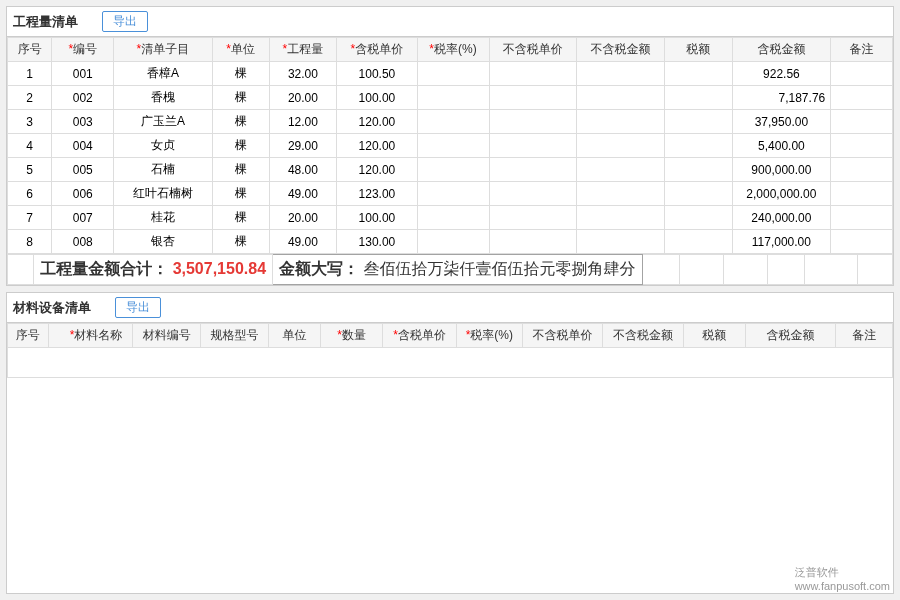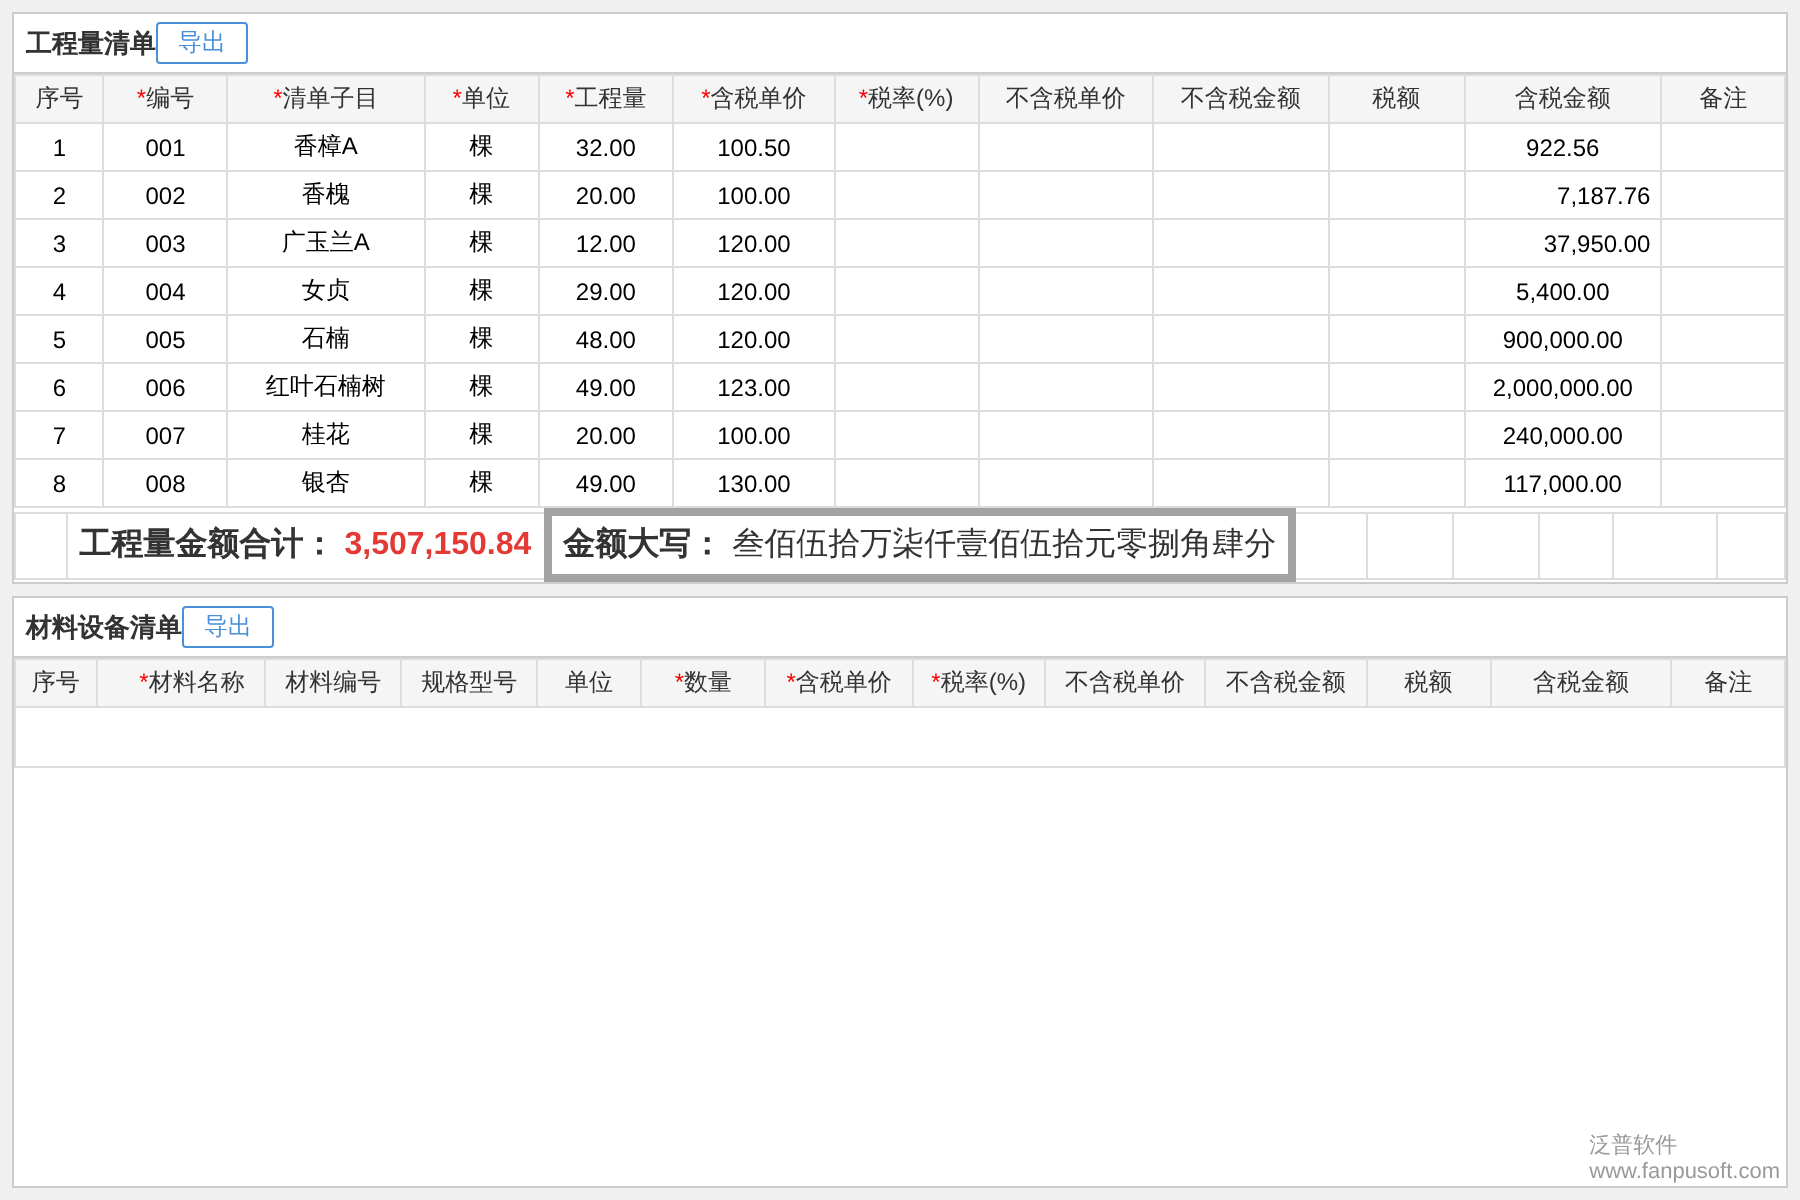--- a/index.html
+++ b/index.html
@@ -23,21 +23,21 @@
     .section {
       background: #fff;
       border: 1px solid #ccc;
     }
     .section-header {
       display: flex;
       align-items: center;
       padding: 4px 6px;
       background: #fff;
       border-bottom: 1px solid #ccc;
-      gap: 0;
+      gap: 24px;
     }
     .section-title {
       font-size: 13px;
       font-weight: bold;
       color: #333;
     }
     .export-btn {
       background: #fff;
       border: 1px solid #4a90d9;
       color: #4a90d9;
@@ -175,21 +175,21 @@
               <td>3</td>
               <td>003</td>
               <td>广玉兰A</td>
               <td>棵</td>
               <td>12.00</td>
               <td>120.00</td>
               <td></td>
               <td></td>
               <td></td>
               <td></td>
-              <td style="white-space: normal; word-break: break-all; max-width: 80px; text-align: right;">37,950.00</td>
+              <td style="white-space: normal; word-break: break-all; max-width: 80px;">37,950.00</td>
               <td></td>
             </tr>
             <tr>
               <td>4</td>
               <td>004</td>
               <td>女贞</td>
               <td>棵</td>
               <td>29.00</td>
               <td>120.00</td>
               <td></td>
@@ -260,21 +260,21 @@
     </div>
 
     <table style="width:100%; border-collapse:collapse; border-top: 1px solid #ddd;">
       <tbody>
           <tr class="summary-row">
         <td style="width:36px; border:1px solid #ddd;"></td>
         <td colspan="2" style="border:1px solid #ddd; text-align:left; padding:4px 6px;">
           <span class="summary-label">工程量金额合计：</span>
           <span class="summary-value">3,507,150.84</span>
         </td>
-        <td colspan="3" style="border:4px solid #a3a3a3; text-align:left; padding:4px 6px;">
+        <td colspan="3" style="border:1px solid #a3a3a3; text-align:left; padding:4px 6px;">
           <span class="summary-label">金额大写：</span>
           <span class="amount-text">叁佰伍拾万柒仟壹佰伍拾元零捌角肆分</span>
         </td>
         <td style="border:1px solid #ddd; width:55px;"></td>
         <td style="border:1px solid #ddd; width:65px;"></td>
         <td style="border:1px solid #ddd; width:65px;"></td>
         <td style="border:1px solid #ddd; width:55px;"></td>
         <td style="border:1px solid #ddd; width:80px;"></td>
         <td style="border:1px solid #ddd; width:50px;"></td>
       </tr>

